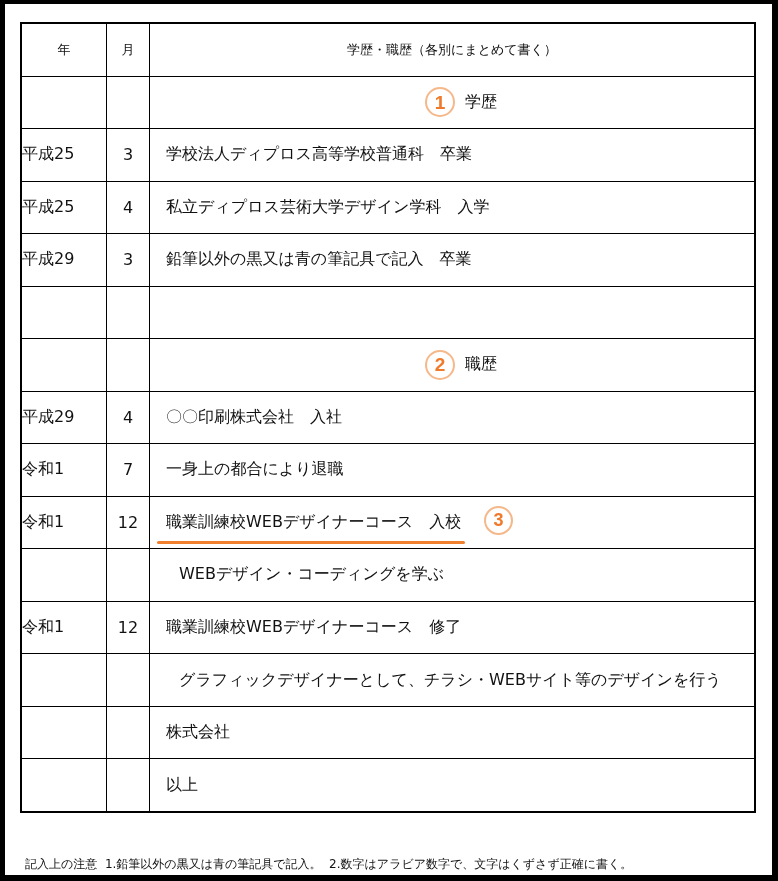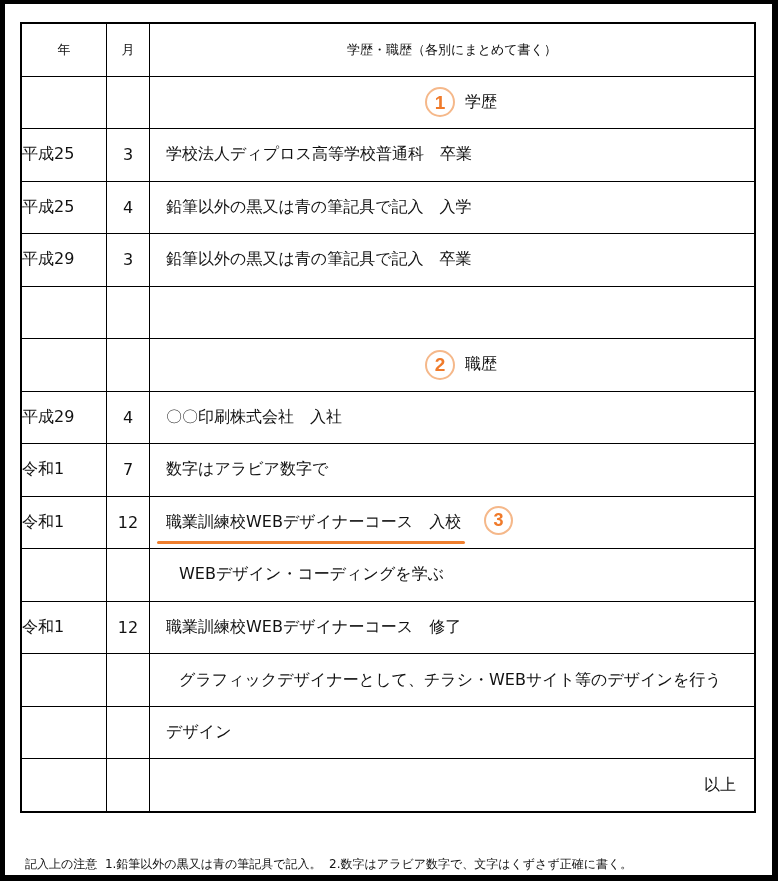--- a/index.html
+++ b/index.html
@@ -27,21 +27,21 @@
       font-size: 16px;
       white-space: nowrap;
       vertical-align: middle;
     }
     .resume-table tr.header td { font-size: 13px; text-align: center; }
     .col-year { width: 84px; }
     .col-month { width: 42px; text-align: center; }
     .col-detail { text-align: left; padding-left: 16px !important; position: relative; }
     .col-detail.indent { padding-left: 29px !important; }
     .col-detail.section { text-align: center; padding-left: 0 !important; }
-    .col-detail.right { text-align: right; padding-right: 18px !important; }
+    .col-detail.right { padding-right: 18px !important; }
     .section-wrap { display: inline-flex; align-items: center; gap: 10px; margin-left: 18px; }
     .circle-num {
       display: inline-flex; align-items: center; justify-content: center;
       width: 26px; height: 26px; border-radius: 50%;
       border: 2px solid #f5b88a;
       color: #f07a2a; font-weight: bold; font-size: 19px;
       font-family: "Liberation Sans", sans-serif;
       box-sizing: content-box;
       line-height: 1;
     }
@@ -82,21 +82,21 @@
     </tr>
 
     <tr>
       <td class="col-year">平成25</td>
       <td class="col-month">3</td>
       <td class="col-detail">学校法人ディプロス高等学校普通科　卒業</td>
     </tr>
     <tr>
       <td class="col-year">平成25</td>
       <td class="col-month">4</td>
-      <td class="col-detail">鉛筆以外の黒又は青の筆記具で記入　入学</td>
+      <td class="col-detail">私立ディプロス芸術大学デザイン学科　入学</td>
     </tr>
     <tr>
       <td class="col-year">平成29</td>
       <td class="col-month">3</td>
       <td class="col-detail">鉛筆以外の黒又は青の筆記具で記入　卒業</td>
     </tr>
     <tr>
       <td class="col-year"></td>
       <td class="col-month"></td>
       <td class="col-detail"></td>
@@ -114,21 +114,21 @@
     </tr>
 
     <tr>
       <td class="col-year">平成29</td>
       <td class="col-month">4</td>
       <td class="col-detail">〇〇印刷株式会社　入社</td>
     </tr>
     <tr>
       <td class="col-year">令和1</td>
       <td class="col-month">7</td>
-      <td class="col-detail">数字はアラビア数字で</td>
+      <td class="col-detail">一身上の都合により退職</td>
     </tr>
     <tr>
       <td class="col-year">令和1</td>
       <td class="col-month">12</td>
       <td class="col-detail">
         <span class="underline-wrap">
           <span>職業訓練校WEBデザイナーコース　入校</span>
           <span class="underline-bar"></span>
         </span>
         <span class="circle-num small marker3">3</span>
@@ -145,21 +145,21 @@
       <td class="col-detail">職業訓練校WEBデザイナーコース　修了</td>
     </tr>
     <tr>
       <td class="col-year"></td>
       <td class="col-month"></td>
       <td class="col-detail indent">グラフィックデザイナーとして、チラシ・WEBサイト等のデザインを行う</td>
     </tr>
     <tr>
       <td class="col-year"></td>
       <td class="col-month"></td>
-      <td class="col-detail">デザイン</td>
+      <td class="col-detail">株式会社</td>
     </tr>
     <tr>
       <td class="col-year"></td>
       <td class="col-month"></td>
       <td class="col-detail right">以上</td>
     </tr>
   </tbody>
     </table>
 
   <div class="notes">

